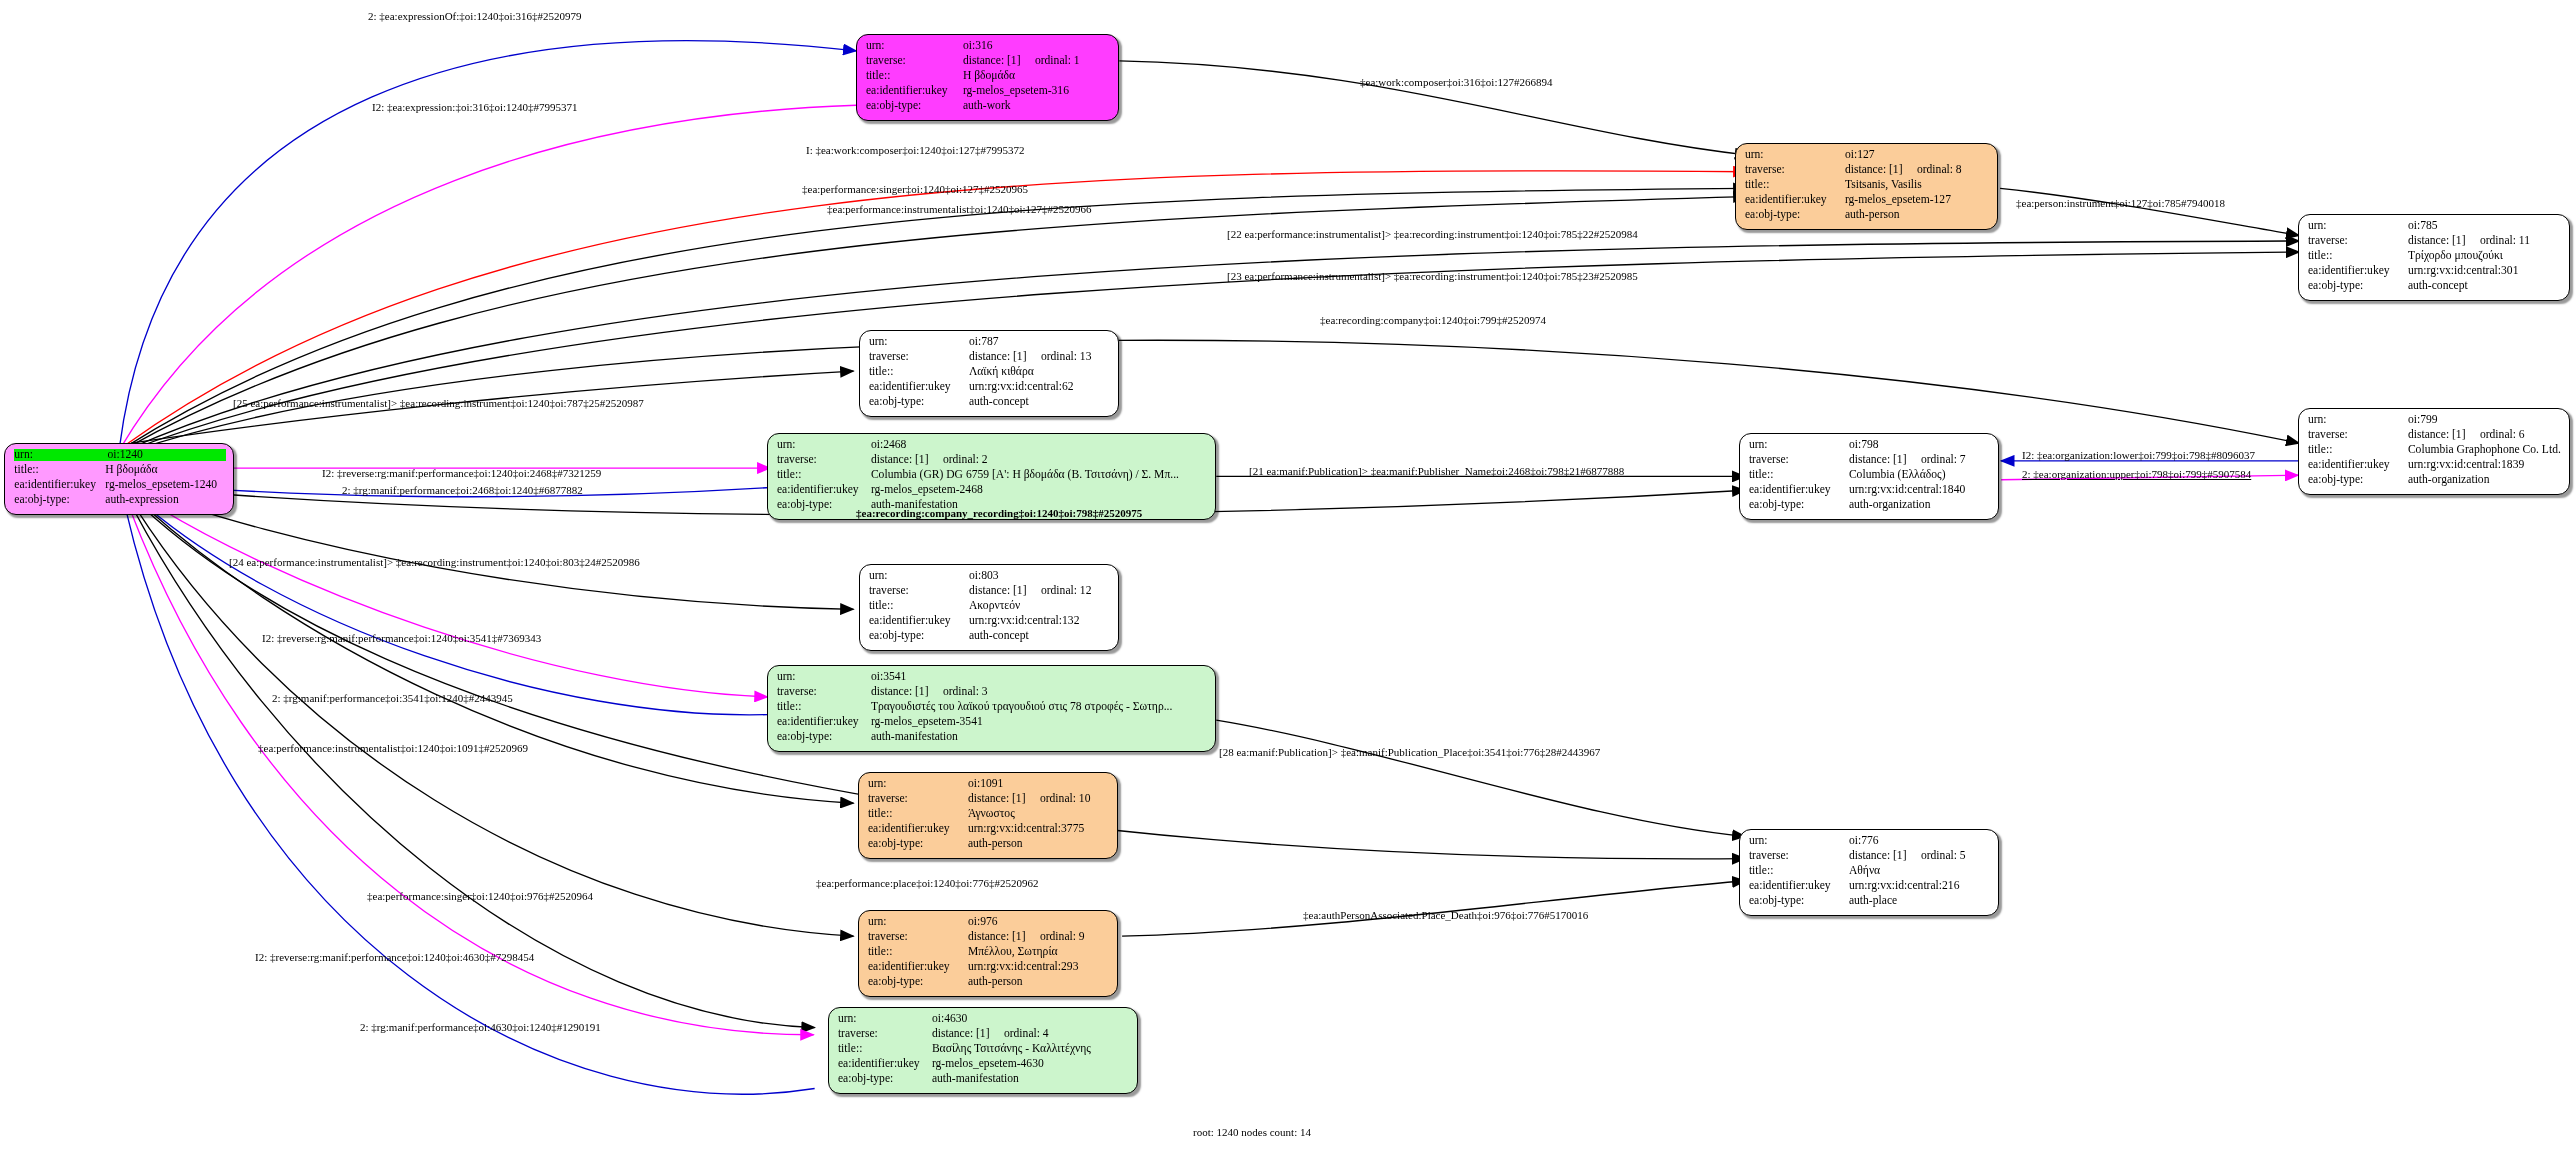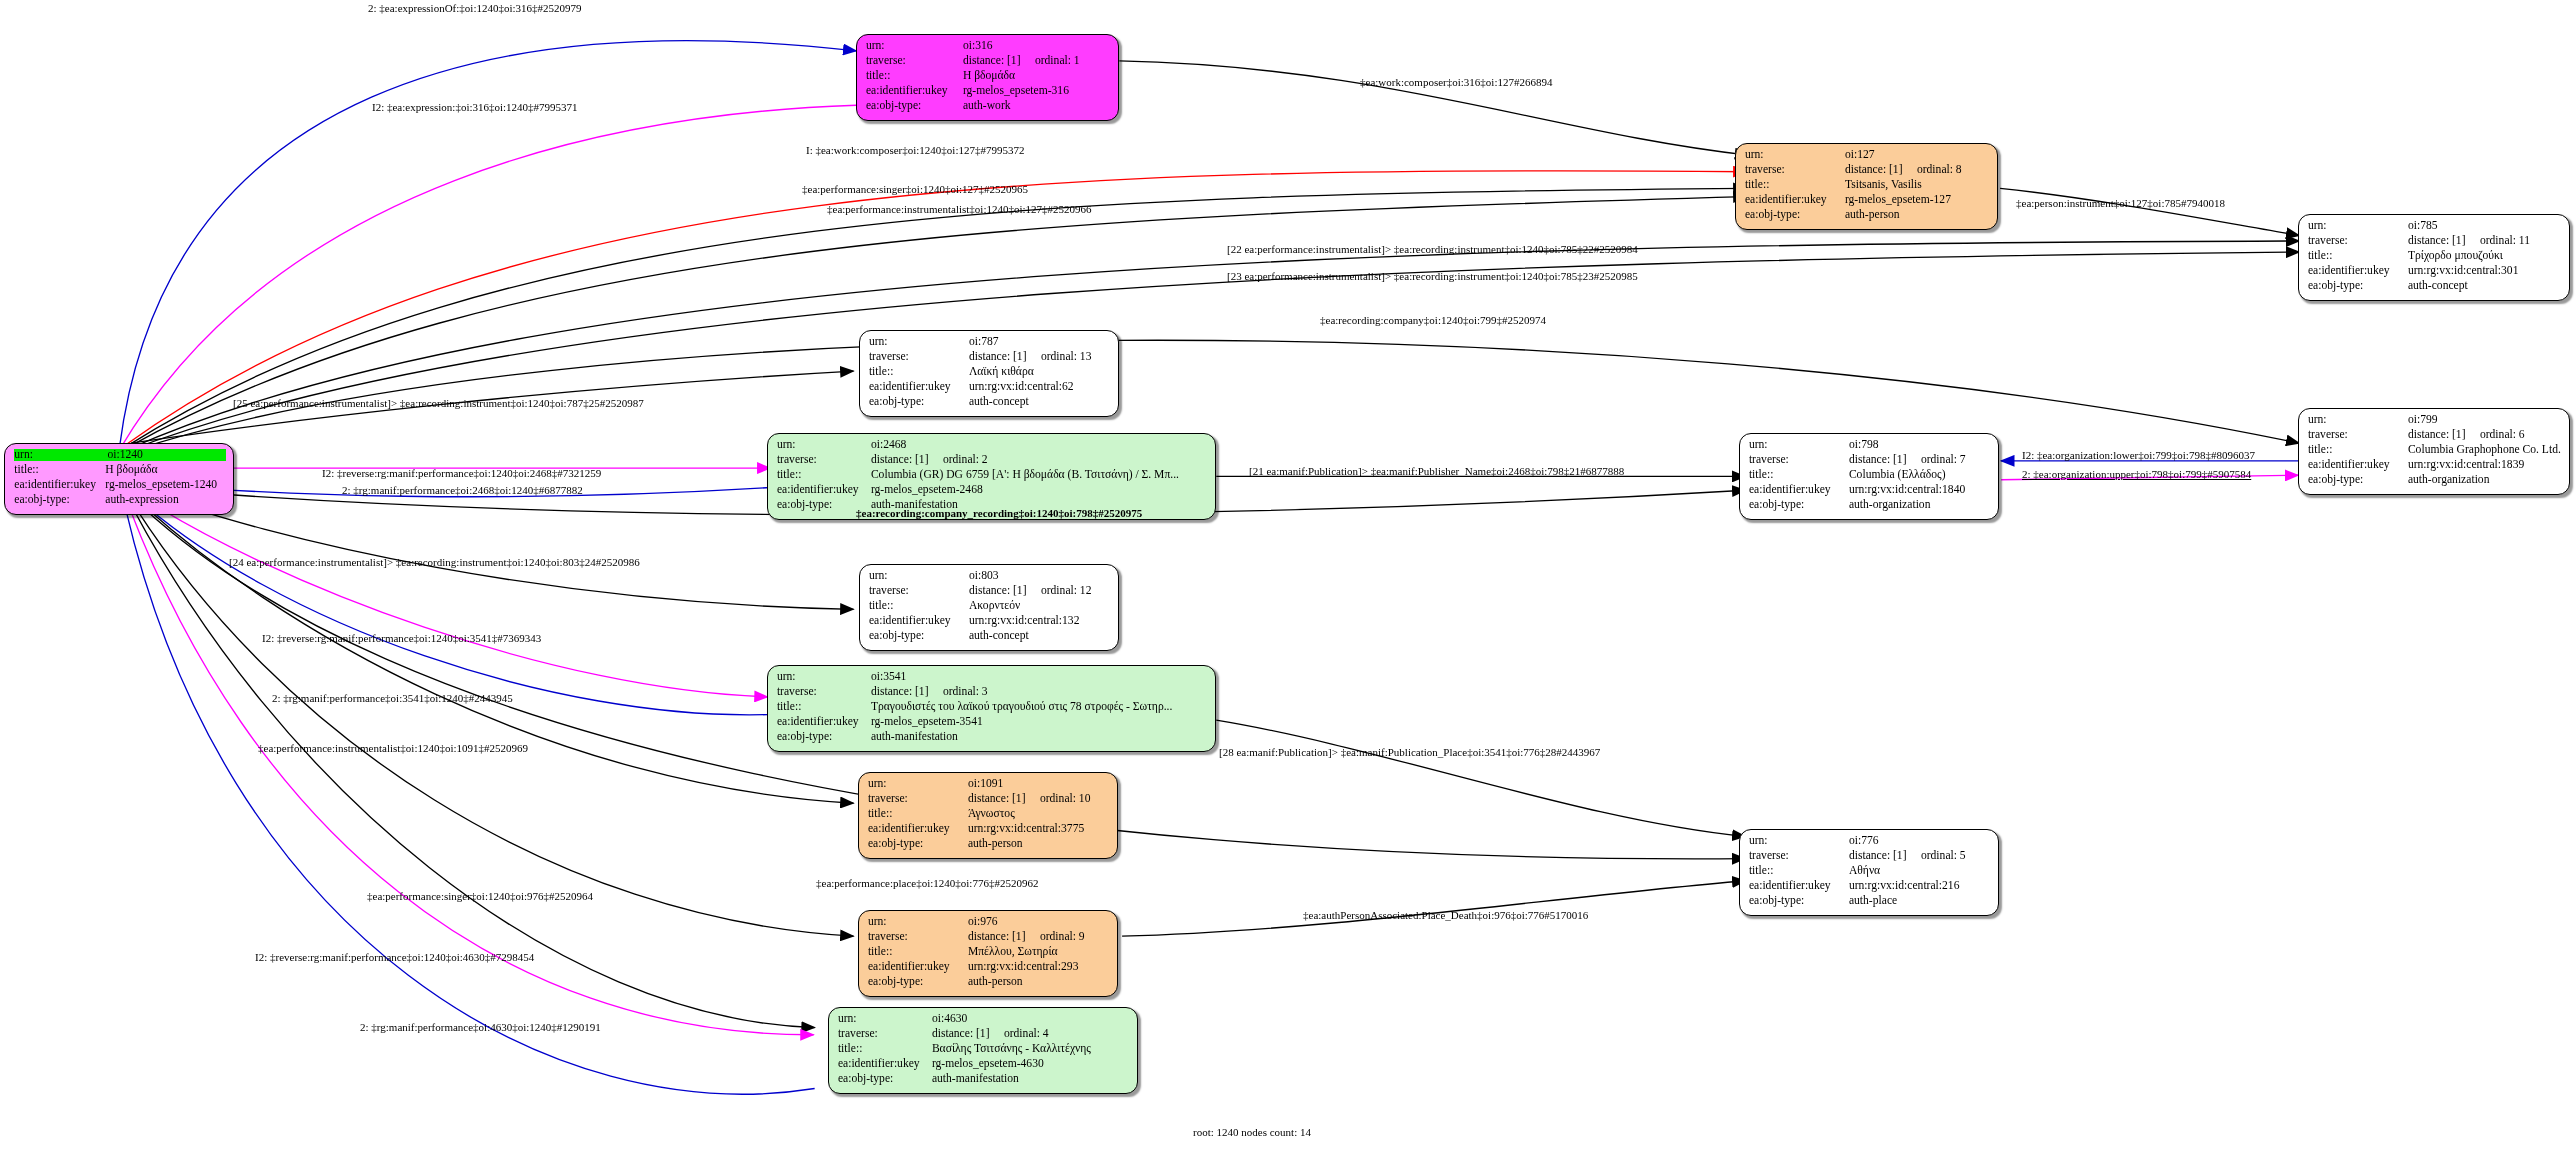--- a/index.html
+++ b/index.html
@@ -474,28 +474,28 @@
     <div class="row">
       <div class="k" style="width:94px">ea:identifier:ukey</div>
       <div class="v">rg-melos_epsetem-4630</div>
     </div>
     <div class="row">
       <div class="k" style="width:94px">ea:obj-type:</div>
       <div class="v">auth-manifestation</div>
     </div>
   </div>
 
-  <div class="edge-label" style="left:368px; top:2px;">2: ‡ea:expressionOf:‡oi:1240‡oi:316‡#2520979</div>
+  <div class="edge-label" style="left:368px; top:10px;">2: ‡ea:expressionOf:‡oi:1240‡oi:316‡#2520979</div>
   <div class="edge-label" style="left:372px; top:101px;">I2: ‡ea:expression:‡oi:316‡oi:1240‡#7995371</div>
   <div class="edge-label" style="left:1360px; top:76px;">‡ea:work:composer‡oi:316‡oi:127#266894</div>
   <div class="edge-label" style="left:806px; top:144px;">I: ‡ea:work:composer‡oi:1240‡oi:127‡#7995372</div>
   <div class="edge-label" style="left:802px; top:183px;">‡ea:performance:singer‡oi:1240‡oi:127‡#2520965</div>
   <div class="edge-label" style="left:827px; top:203px;">‡ea:performance:instrumentalist‡oi:1240‡oi:127‡#2520966</div>
   <div class="edge-label" style="left:2016px; top:197px;">‡ea:person:instrument‡oi:127‡oi:785#7940018</div>
-  <div class="edge-label" style="left:1227px; top:243px;">[22 ea:performance:instrumentalist]&gt; ‡ea:recording:instrument‡oi:1240‡oi:785‡22#2520984</div>
+  <div class="edge-label" style="left:1227px; top:228px;">[22 ea:performance:instrumentalist]&gt; ‡ea:recording:instrument‡oi:1240‡oi:785‡22#2520984</div>
   <div class="edge-label" style="left:1227px; top:270px;">[23 ea:performance:instrumentalist]&gt; ‡ea:recording:instrument‡oi:1240‡oi:785‡23#2520985</div>
   <div class="edge-label" style="left:1320px; top:314px;">‡ea:recording:company‡oi:1240‡oi:799‡#2520974</div>
   <div class="edge-label" style="left:233px; top:397px;">[25 ea:performance:instrumentalist]&gt; ‡ea:recording:instrument‡oi:1240‡oi:787‡25#2520987</div>
   <div class="edge-label" style="left:322px; top:467px;">I2: ‡reverse:rg:manif:performance‡oi:1240‡oi:2468‡#7321259</div>
   <div class="edge-label" style="left:342px; top:484px;">2: ‡rg:manif:performance‡oi:2468‡oi:1240‡#6877882</div>
   <div class="edge-label" style="left:1249px; top:465px;">[21 ea:manif:Publication]&gt; ‡ea:manif:Publisher_Name‡oi:2468‡oi:798‡21#6877888</div>
   <div class="edge-label" style="left:2022px; top:449px;">I2: ‡ea:organization:lower‡oi:799‡oi:798‡#8096037</div>
   <div class="edge-label" style="left:2022px; top:468px;text-decoration:underline;">2: ‡ea:organization:upper‡oi:798‡oi:799‡#5907584</div>
   <div class="edge-label" style="left:856px; top:507px;font-weight:bold;">‡ea:recording:company_recording‡oi:1240‡oi:798‡#2520975</div>
   <div class="edge-label" style="left:229px; top:556px;">[24 ea:performance:instrumentalist]&gt; ‡ea:recording:instrument‡oi:1240‡oi:803‡24#2520986</div>

